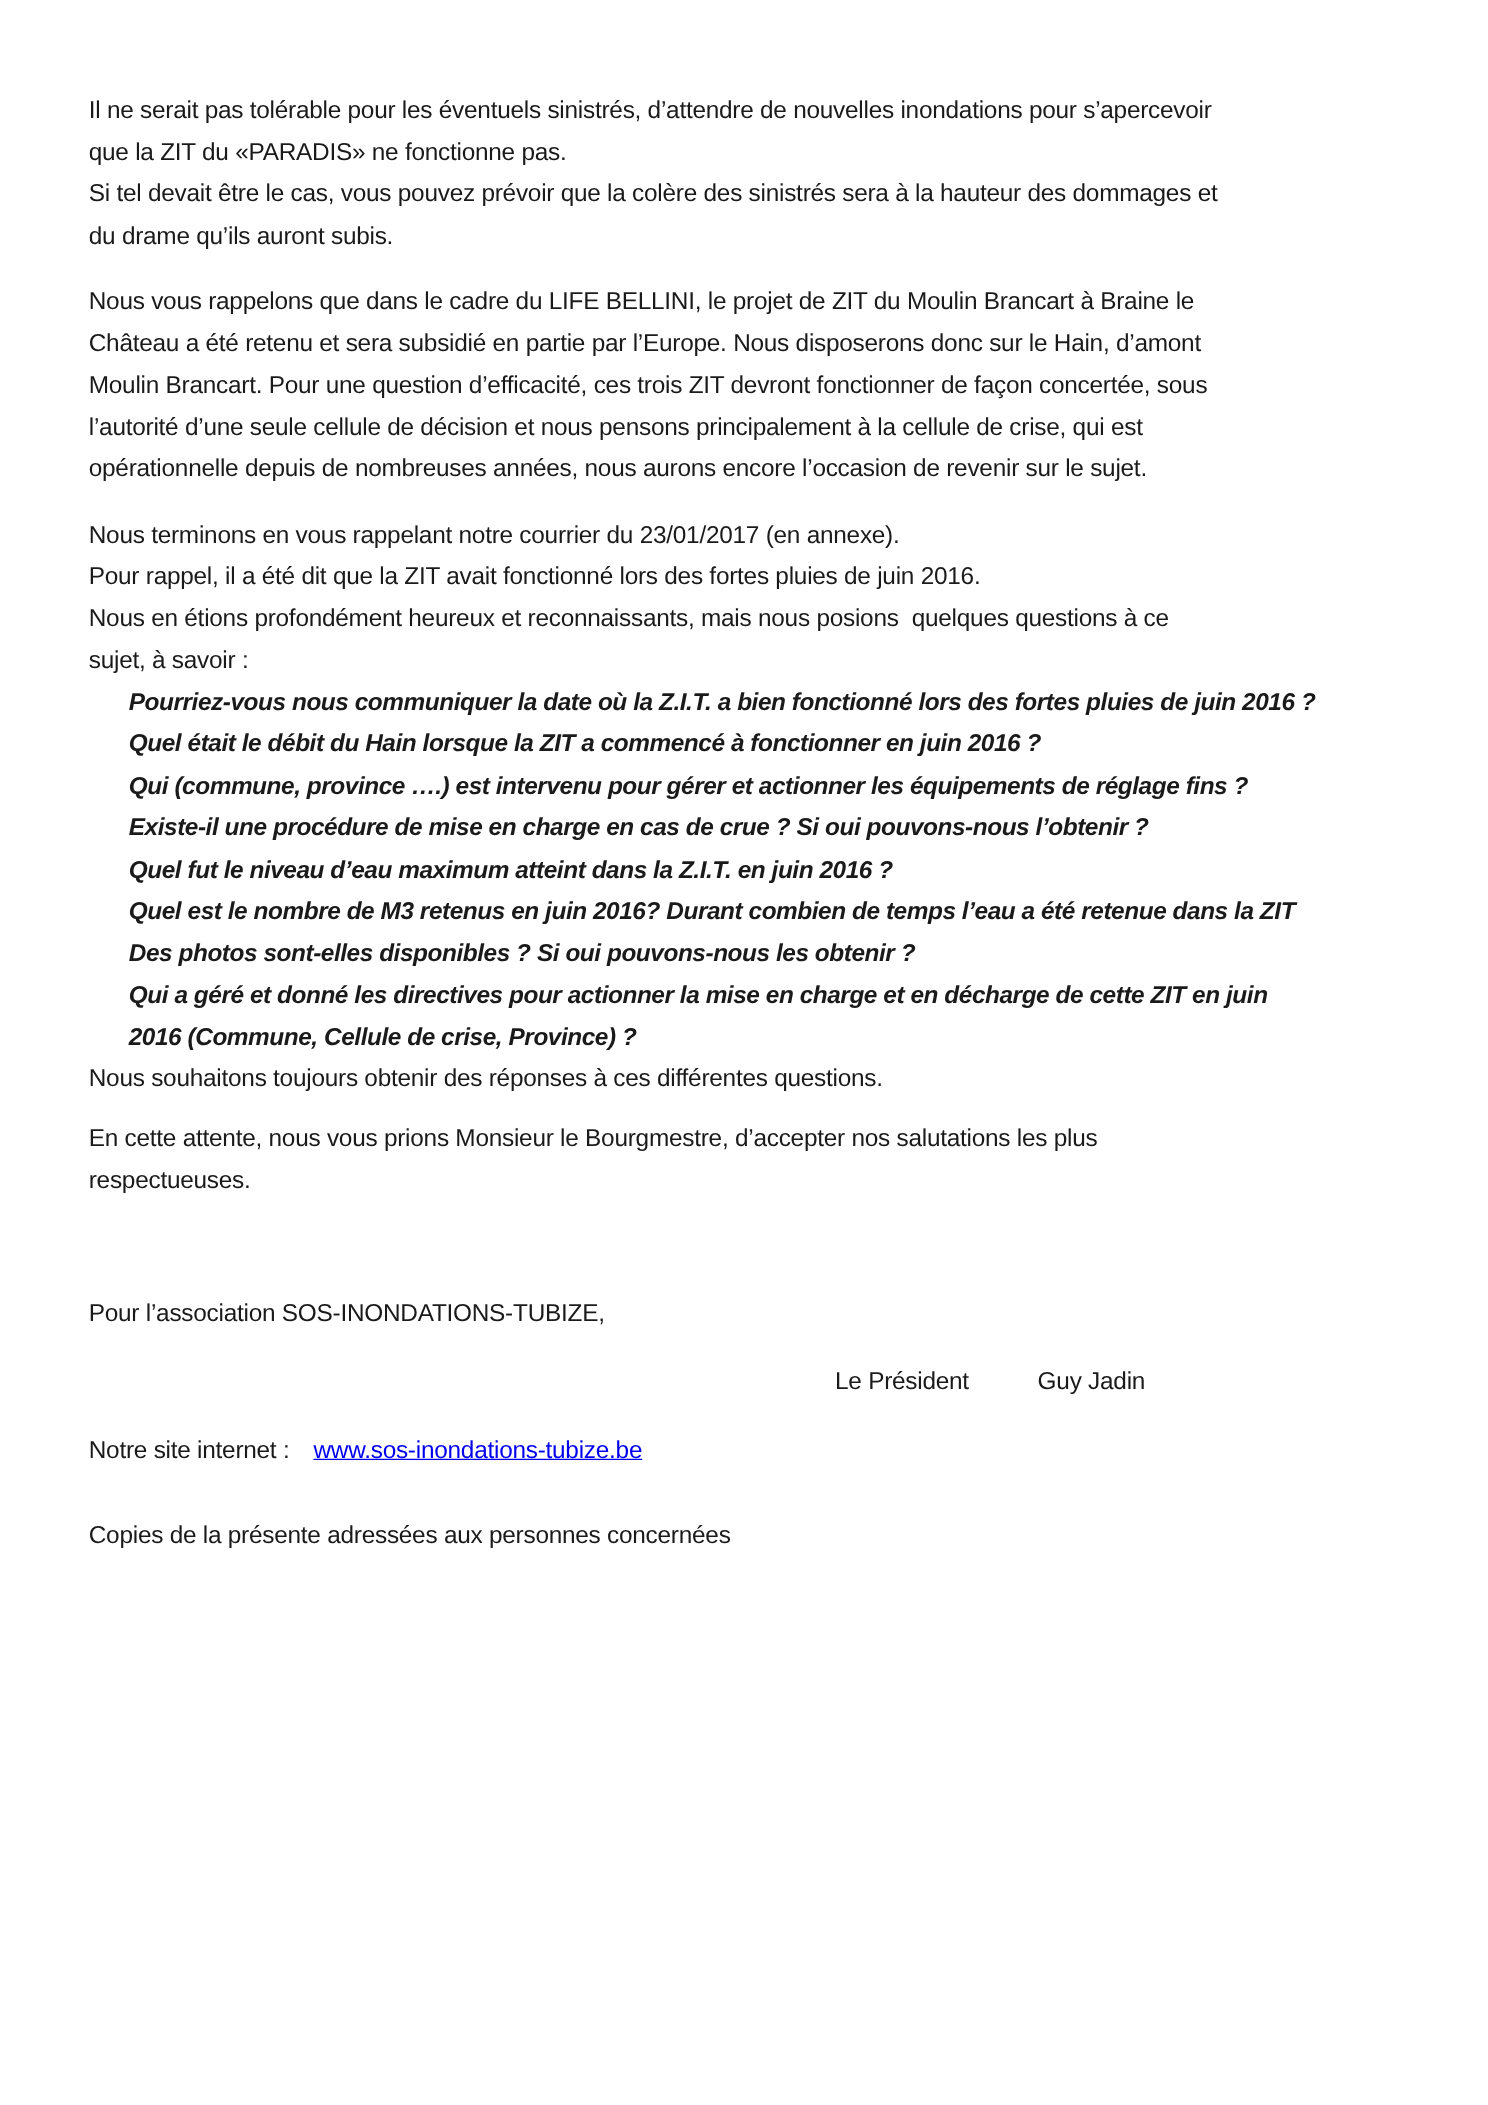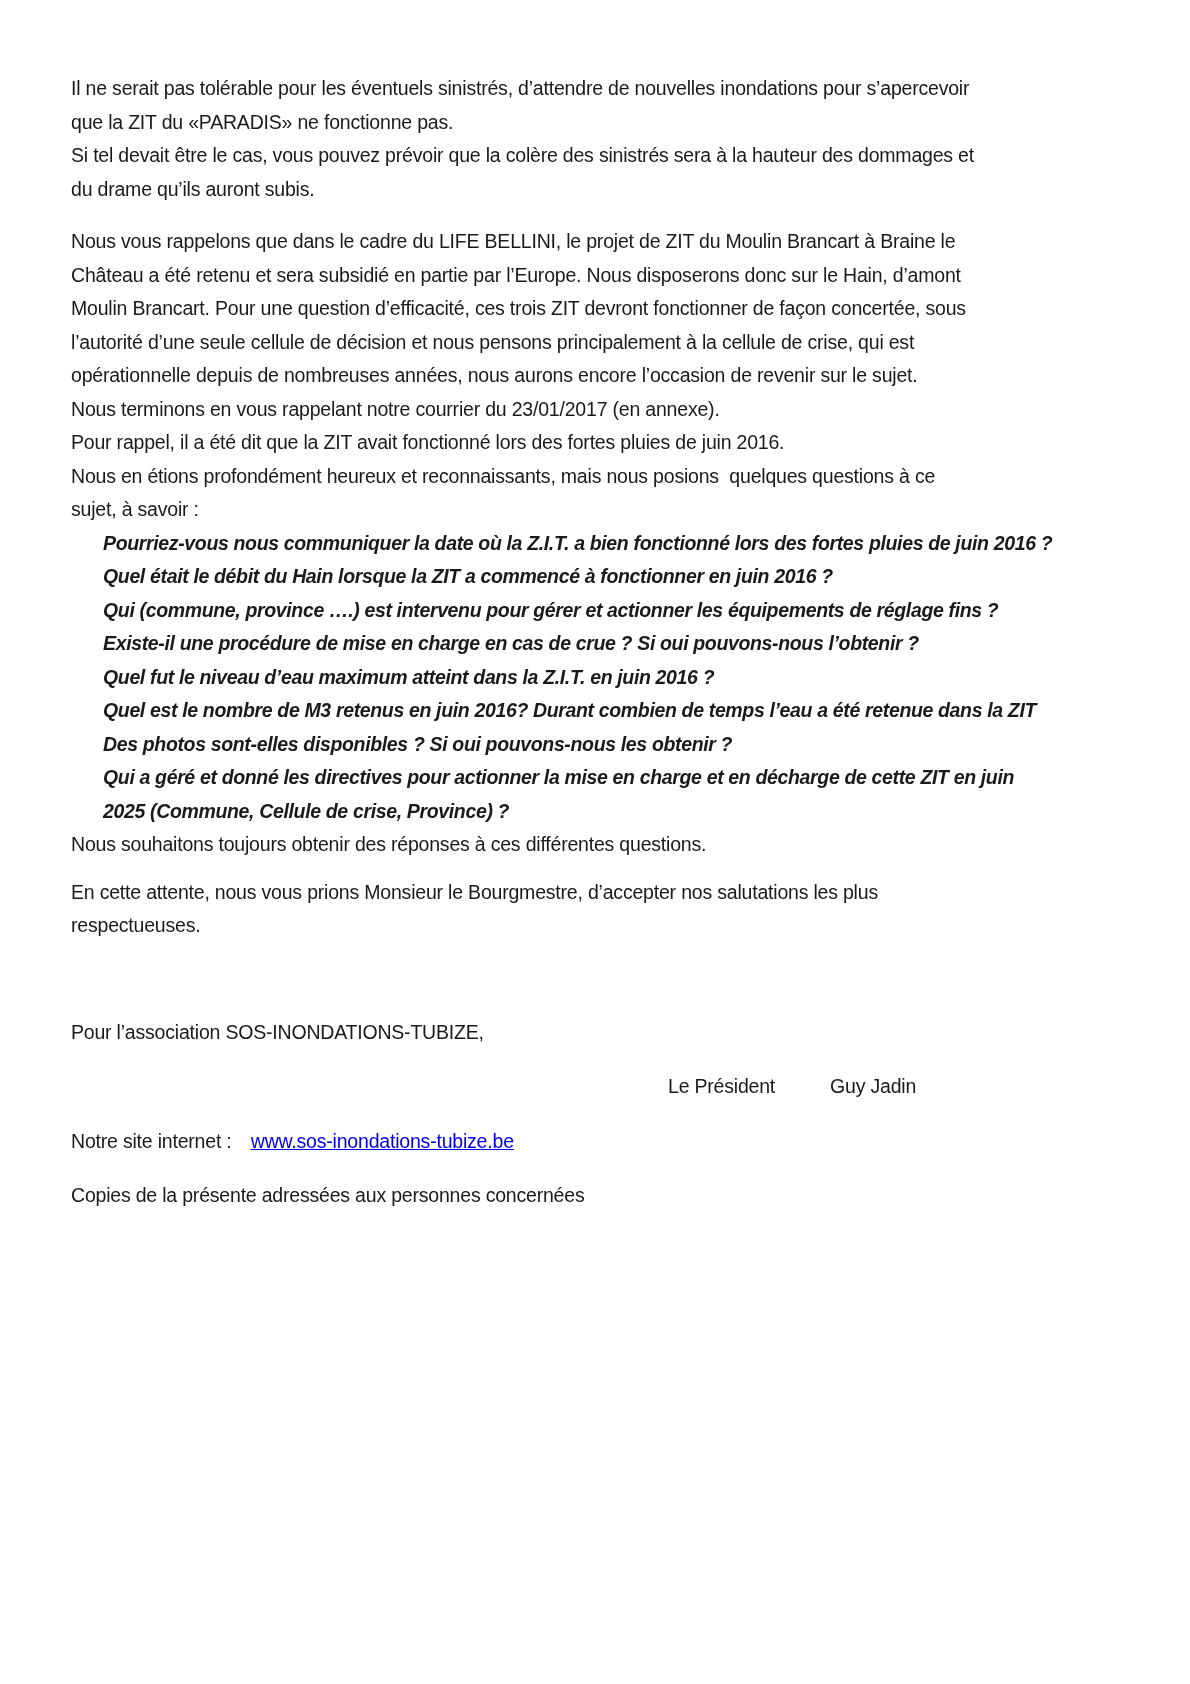--- a/index.html
+++ b/index.html
@@ -33,32 +33,32 @@
     font-style: italic;
     letter-spacing: -0.35px;
     margin-left: 32px;
   }
   .link {
     color: var(--link-color, #0000ee);
     cursor: pointer;
   }
   
   [data-name="paragraph-life-bellini"]  { margin-top: 19px; }
-  [data-name="paragraph-rappel"]        { }
+  [data-name="paragraph-rappel"]        { margin-top: 19px; }
   [data-name="questions-list"]          { margin-top: 0; }
   [data-name="paragraph-souhait"]       { margin-top: 0; }
   [data-name="paragraph-salutations"]   { margin-top: 14px; }
   [data-name="signature-association"]   { margin-top: 73px; }
   [data-name="signature-president"]     { margin-top: 21px; }
   [data-name="signature-president"] .line { padding-left: 597px; }
   [data-name="signature-name"]          { margin-left: 55px; }
   [data-name="contact-line"]            { margin-top: 74px; }
   [data-name="website-line"]            { margin-top: 21px; }
   [data-name="website-link"]            { margin-left: 14px; }
-  [data-name="copies-line"]             { margin-top: 21px; }
+  [data-name="copies-line"]             { margin-top: 35px; }
 </style>
 </head>
 <body>
 
 <div class="page" data-name="document-page">
   <div data-name="document-body">
       <div class="block normal" data-name="paragraph-intro">
         <div class="line" data-name="paragraph-intro-line-1">Il ne serait pas tolérable pour les éventuels sinistrés, d’attendre de nouvelles inondations pour s’apercevoir</div>
         <div class="line" data-name="paragraph-intro-line-2">que la ZIT du «PARADIS» ne fonctionne pas.</div>
         <div class="line" data-name="paragraph-intro-line-3">Si tel devait être le cas, vous pouvez prévoir que la colère des sinistrés sera à la hauteur des dommages et</div>
@@ -79,21 +79,21 @@
       </div>
       <div class="block bold-italic" data-name="questions-list">
         <div class="line" data-name="questions-list-line-1">Pourriez-vous nous communiquer la date où la Z.I.T. a bien fonctionné lors des fortes pluies de juin 2016 ?</div>
         <div class="line" data-name="questions-list-line-2">Quel était le débit du Hain lorsque la ZIT a commencé à fonctionner en juin 2016 ?</div>
         <div class="line" data-name="questions-list-line-3">Qui (commune, province ….) est intervenu pour gérer et actionner les équipements de réglage fins ?</div>
         <div class="line" data-name="questions-list-line-4">Existe-il une procédure de mise en charge en cas de crue ? Si oui pouvons-nous l’obtenir ?</div>
         <div class="line" data-name="questions-list-line-5">Quel fut le niveau d’eau maximum atteint dans la Z.I.T. en juin 2016 ?</div>
         <div class="line" data-name="questions-list-line-6">Quel est le nombre de M3 retenus en juin 2016? Durant combien de temps l’eau a été retenue dans la ZIT</div>
         <div class="line" data-name="questions-list-line-7">Des photos sont-elles disponibles ? Si oui pouvons-nous les obtenir ?</div>
         <div class="line" data-name="questions-list-line-8">Qui a géré et donné les directives pour actionner la mise en charge et en décharge de cette ZIT en juin</div>
-        <div class="line" data-name="questions-list-line-9">2025 (Commune, Cellule de crise, Province) ?</div>
+        <div class="line" data-name="questions-list-line-9">2016 (Commune, Cellule de crise, Province) ?</div>
       </div>
       <div class="block normal" data-name="paragraph-souhait">
         <div class="line" data-name="paragraph-souhait-line-1">Nous souhaitons toujours obtenir des réponses à ces différentes questions.</div>
       </div>
       <div class="block normal" data-name="paragraph-salutations">
         <div class="line" data-name="paragraph-salutations-line-1">En cette attente, nous vous prions Monsieur le Bourgmestre, d’accepter nos salutations les plus</div>
         <div class="line" data-name="paragraph-salutations-line-2">respectueuses.</div>
       </div>
       <div class="block normal" data-name="signature-association">
         <div class="line" data-name="signature-association-line-1">Pour l’association SOS-INONDATIONS-TUBIZE,</div>

